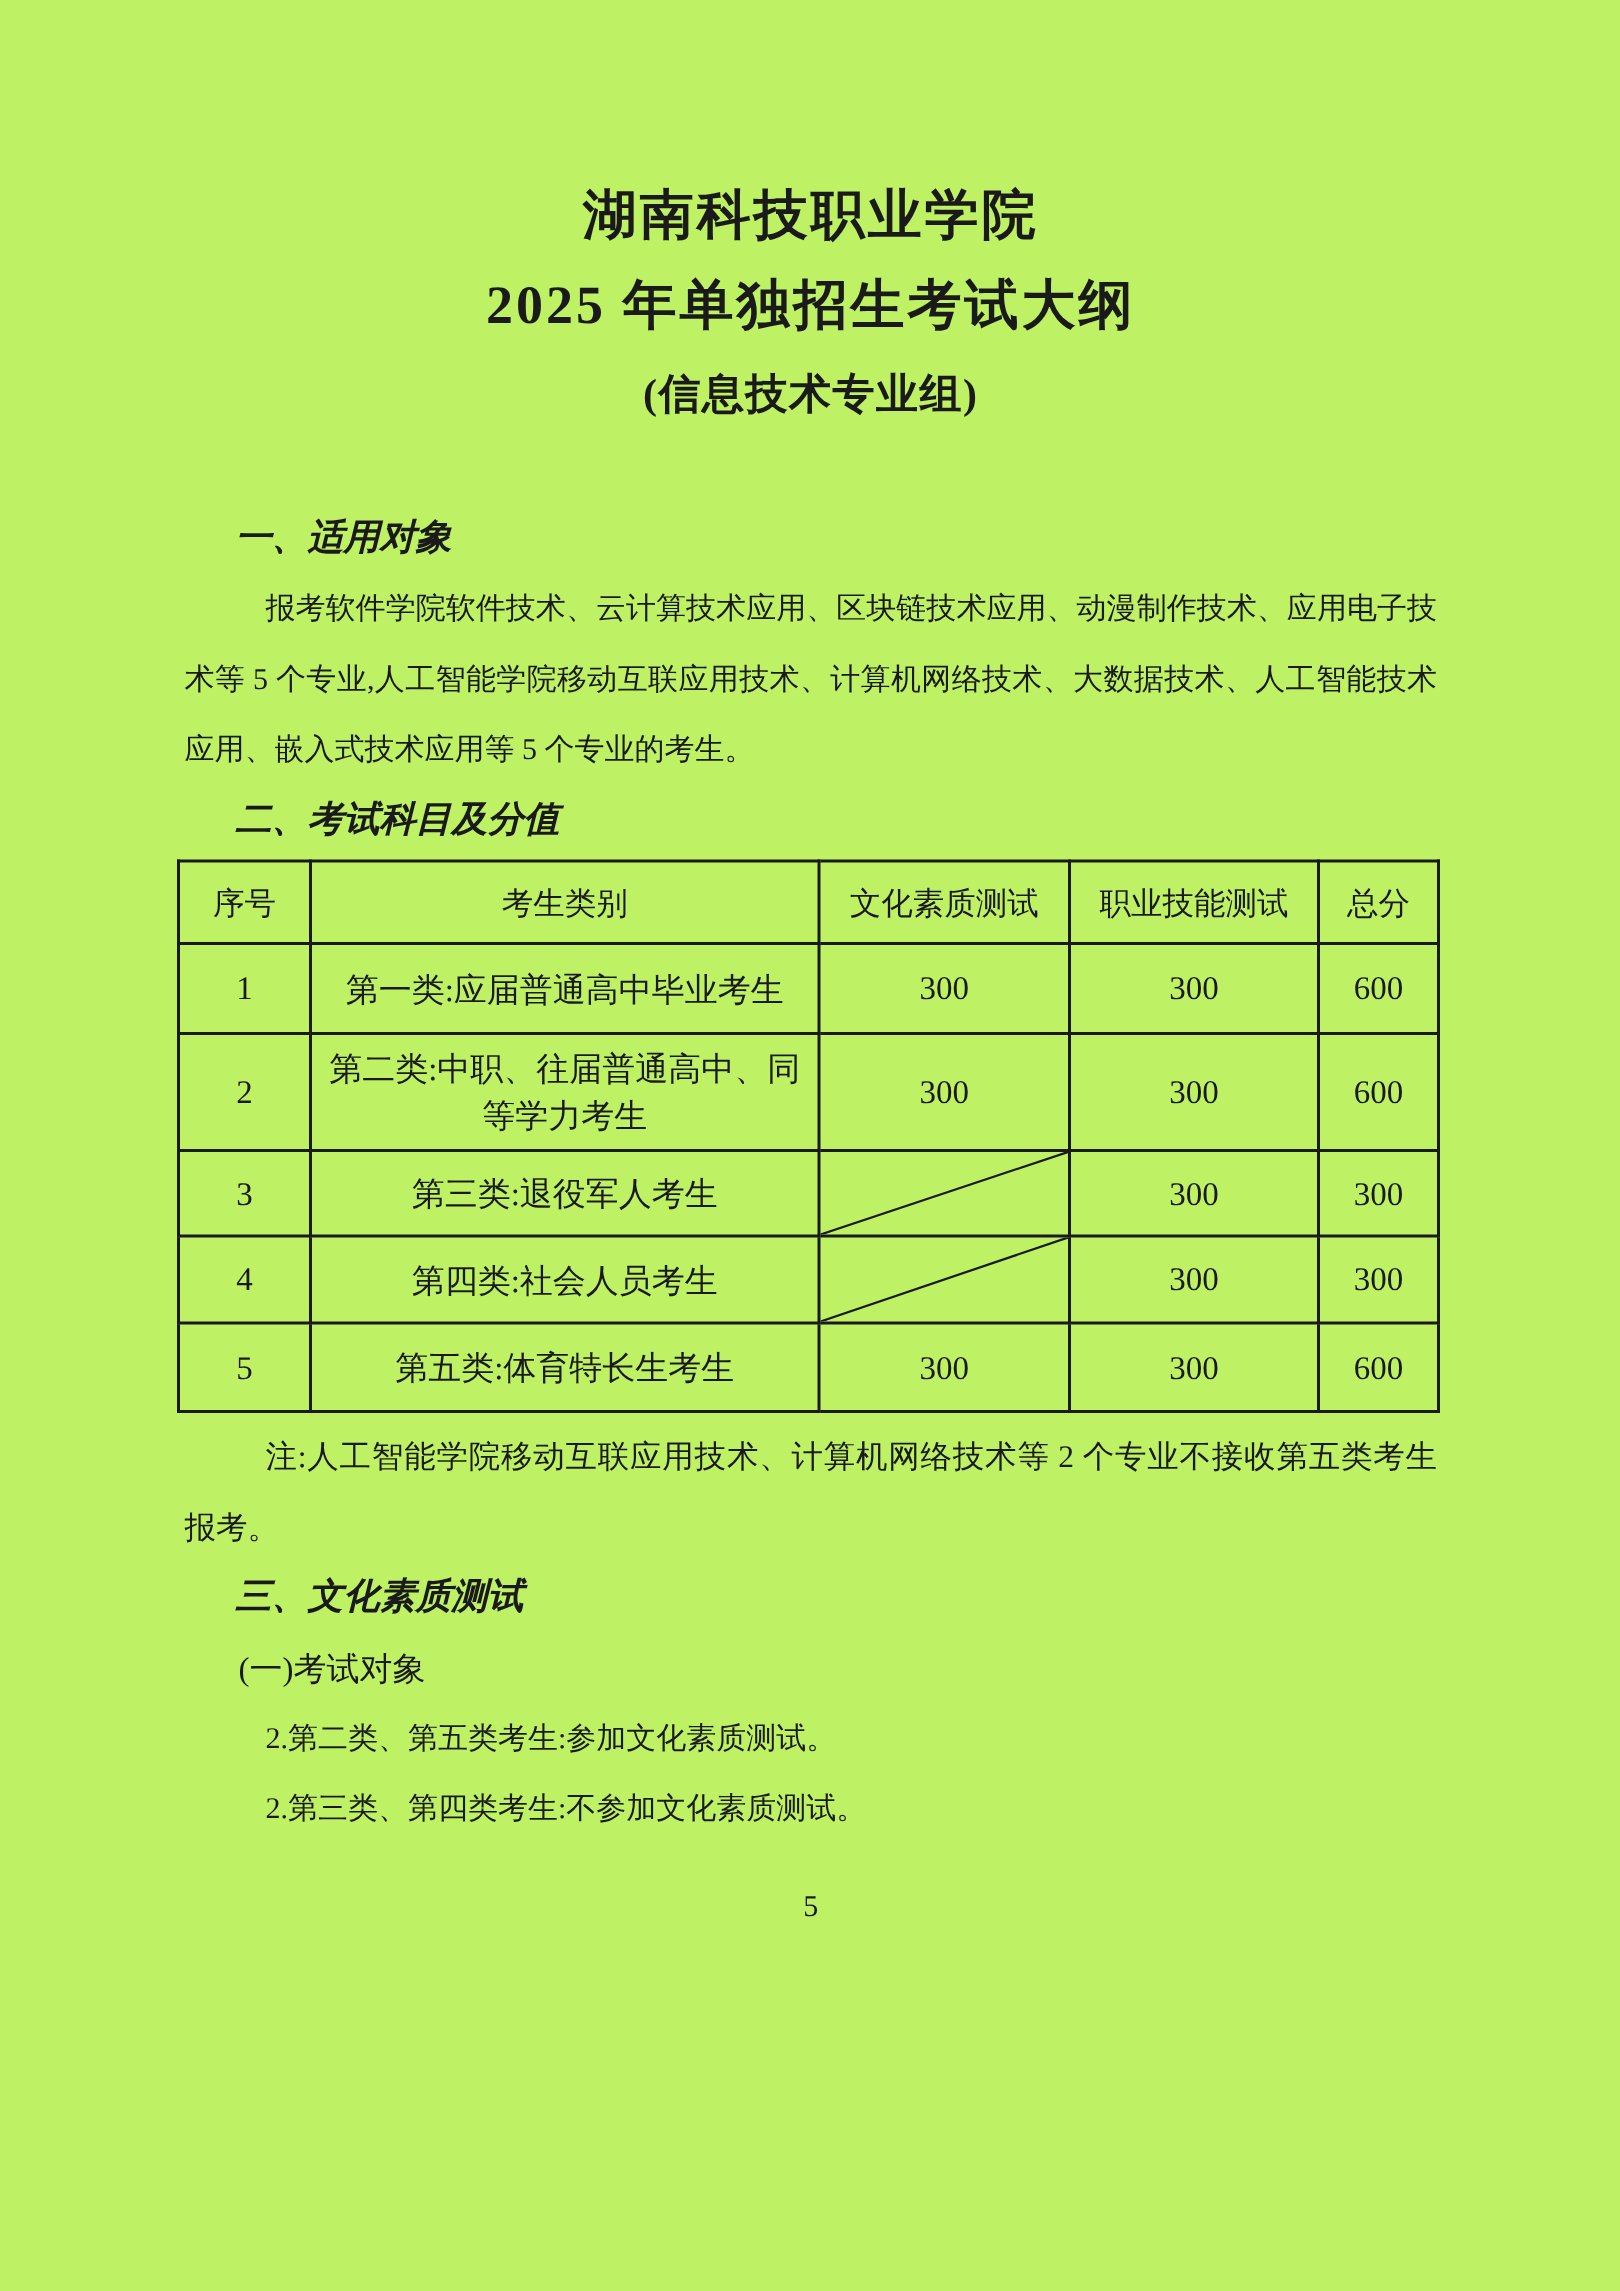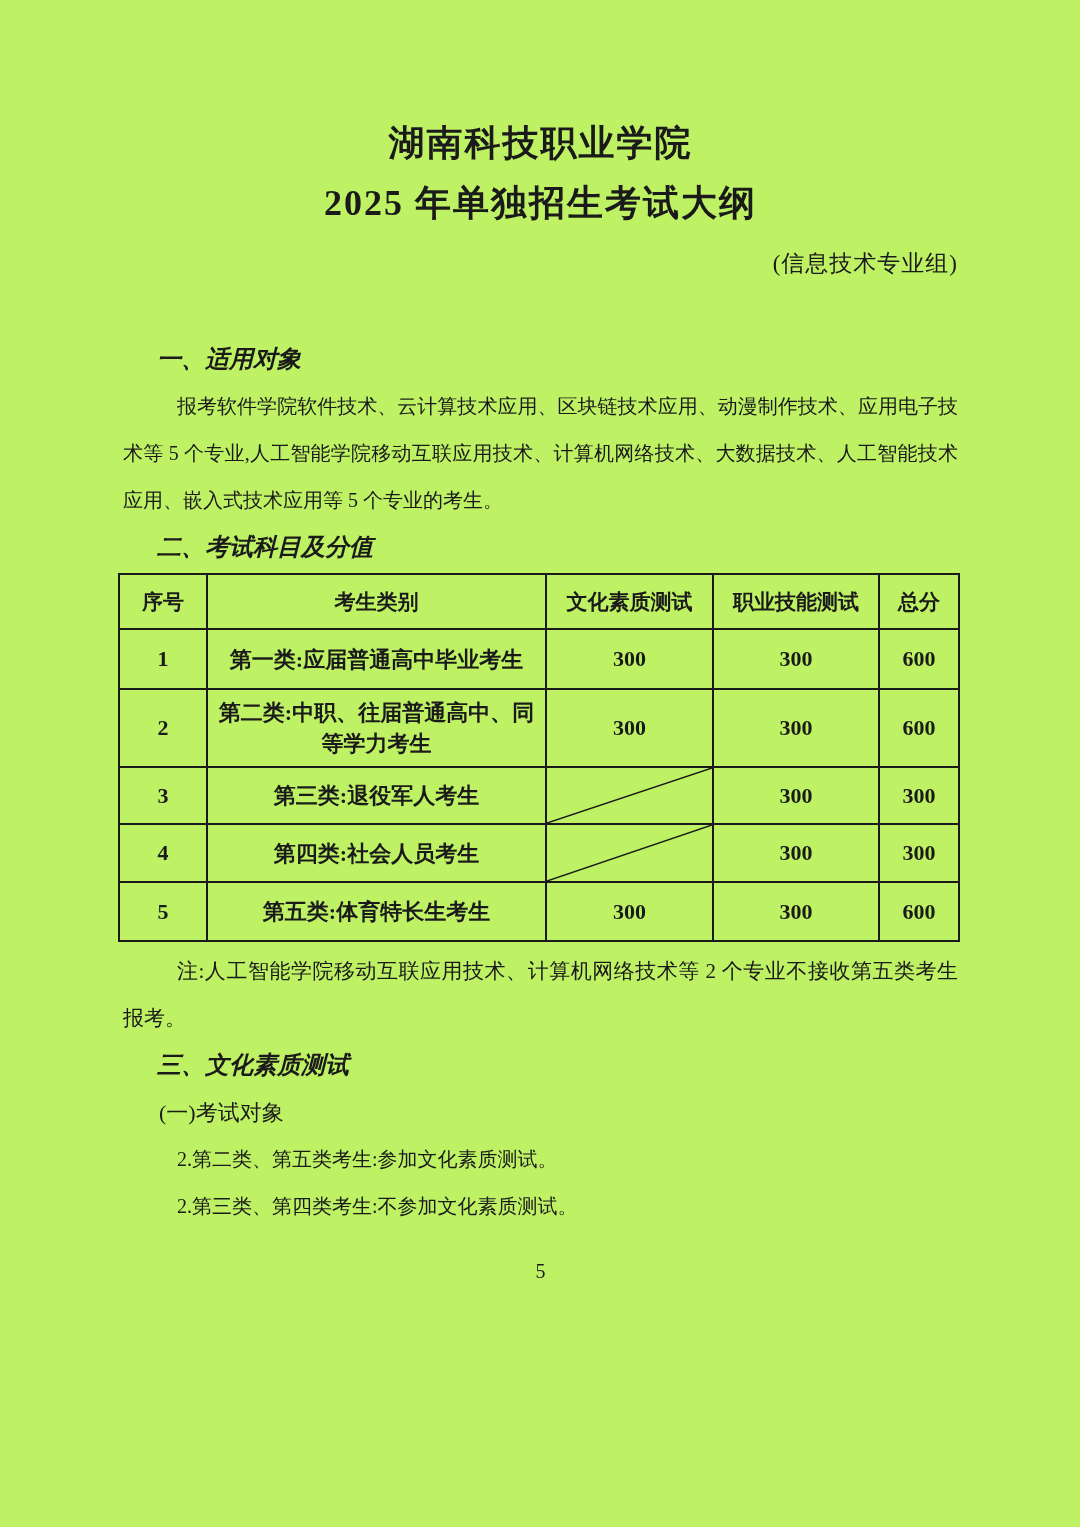--- a/index.html
+++ b/index.html
@@ -20,23 +20,23 @@
   }
   .title-line {
     text-align: center;
     font-size: 36px;
     font-weight: 700;
     line-height: 54px;
     letter-spacing: 2px;
   }
   .title-line.second { margin-top: 6px; }
   .subtitle {
-    text-align: right;
-    font-size: 23px;
-    font-weight: 400;
+    text-align: center;
+    font-size: 28px;
+    font-weight: 700;
     line-height: 40px;
     margin-top: 14px;
     letter-spacing: 1px;
   }
   .sec-heading {
     margin: 0;
     font-size: 24px;
     font-weight: 700;
     line-height: 47px;
     text-indent: 34px;
@@ -62,21 +62,21 @@
   table.score-table {
     border-collapse: collapse;
     table-layout: fixed;
     width: 840px;
     margin-left: -5px;
     margin-top: 2px;
   }
   table.score-table th,
   table.score-table td {
     border: 2px solid #1a1a1a;
-    font-weight: 700;
+    font-weight: 400;
     font-size: 22px;
     text-align: center;
     vertical-align: middle;
     padding: 2px 4px;
     box-sizing: border-box;
   }
   table.score-table th { font-size: 21px; }
   td.cat-cell {
     text-align: left;
     padding-left: 12px;

